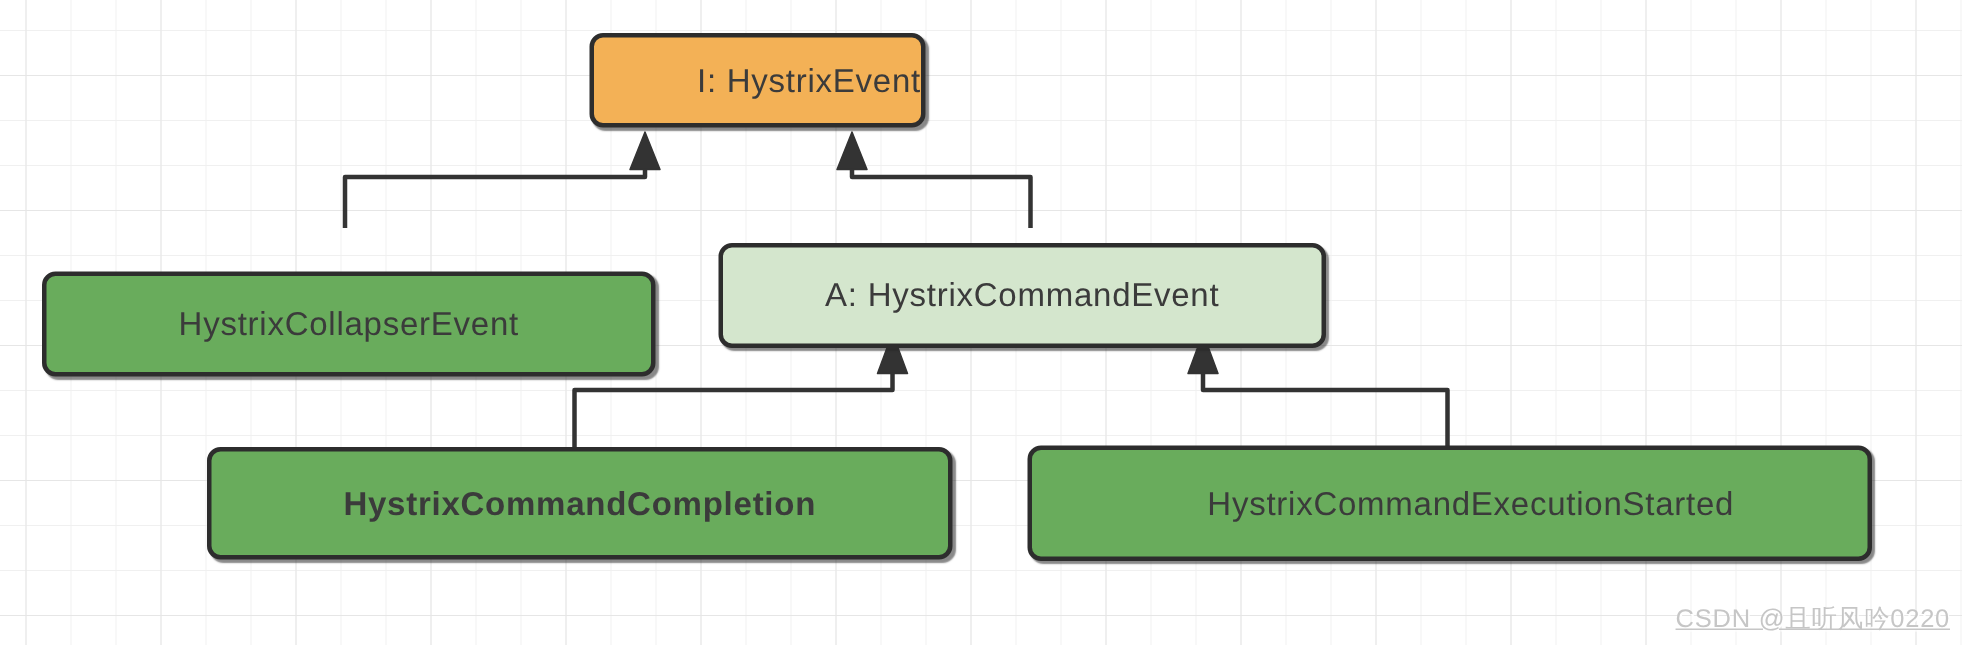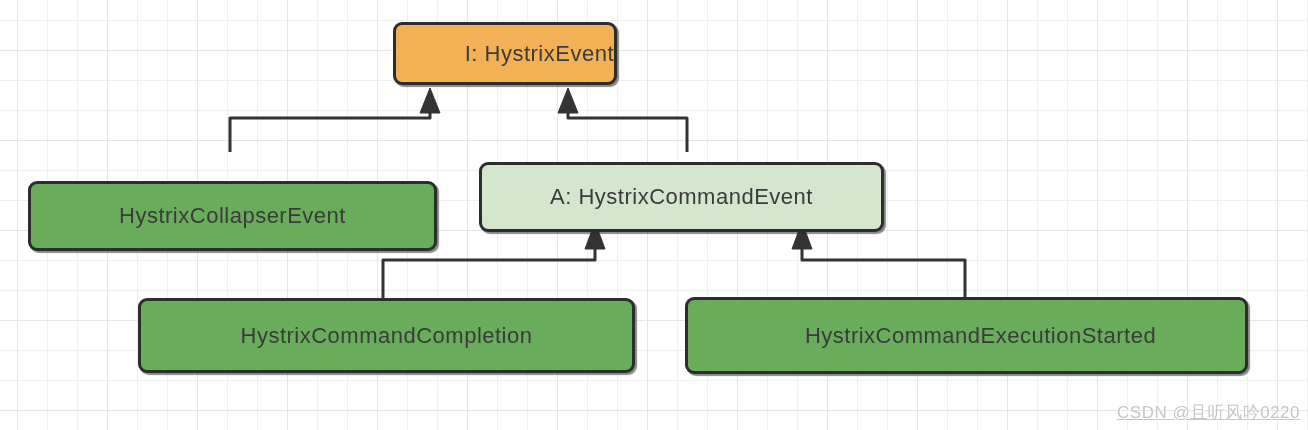--- a/index.html
+++ b/index.html
@@ -105,21 +105,21 @@
   </div>
 
   <div class="node node-hystrix-collapser-event" style="background-color: rgb(105, 172, 92); margin-top: 31px;">
     <span class="node-label">HystrixCollapserEvent</span>
   </div>
 
   <div class="node node-hystrix-command-event" style="background-color: rgb(212, 230, 205);">
     <span class="node-label">A: HystrixCommandEvent</span>
   </div>
 
-  <div class="node node-hystrix-command-completion" style="background-color: rgb(105, 172, 92);">
+  <div class="node node-hystrix-command-completion" style="background-color: rgb(105, 172, 92); font-weight: bold;">
     <span class="node-label">HystrixCommandCompletion</span>
   </div>
 
   <div class="node node-hystrix-command-execution-started" style="background-color: rgb(105, 172, 92); padding-left: 28px;">
     <span class="node-label">HystrixCommandExecutionStarted</span>
   </div>
 
   <div class="watermark">CSDN @且听风吟0220</div>
 
 </div>

